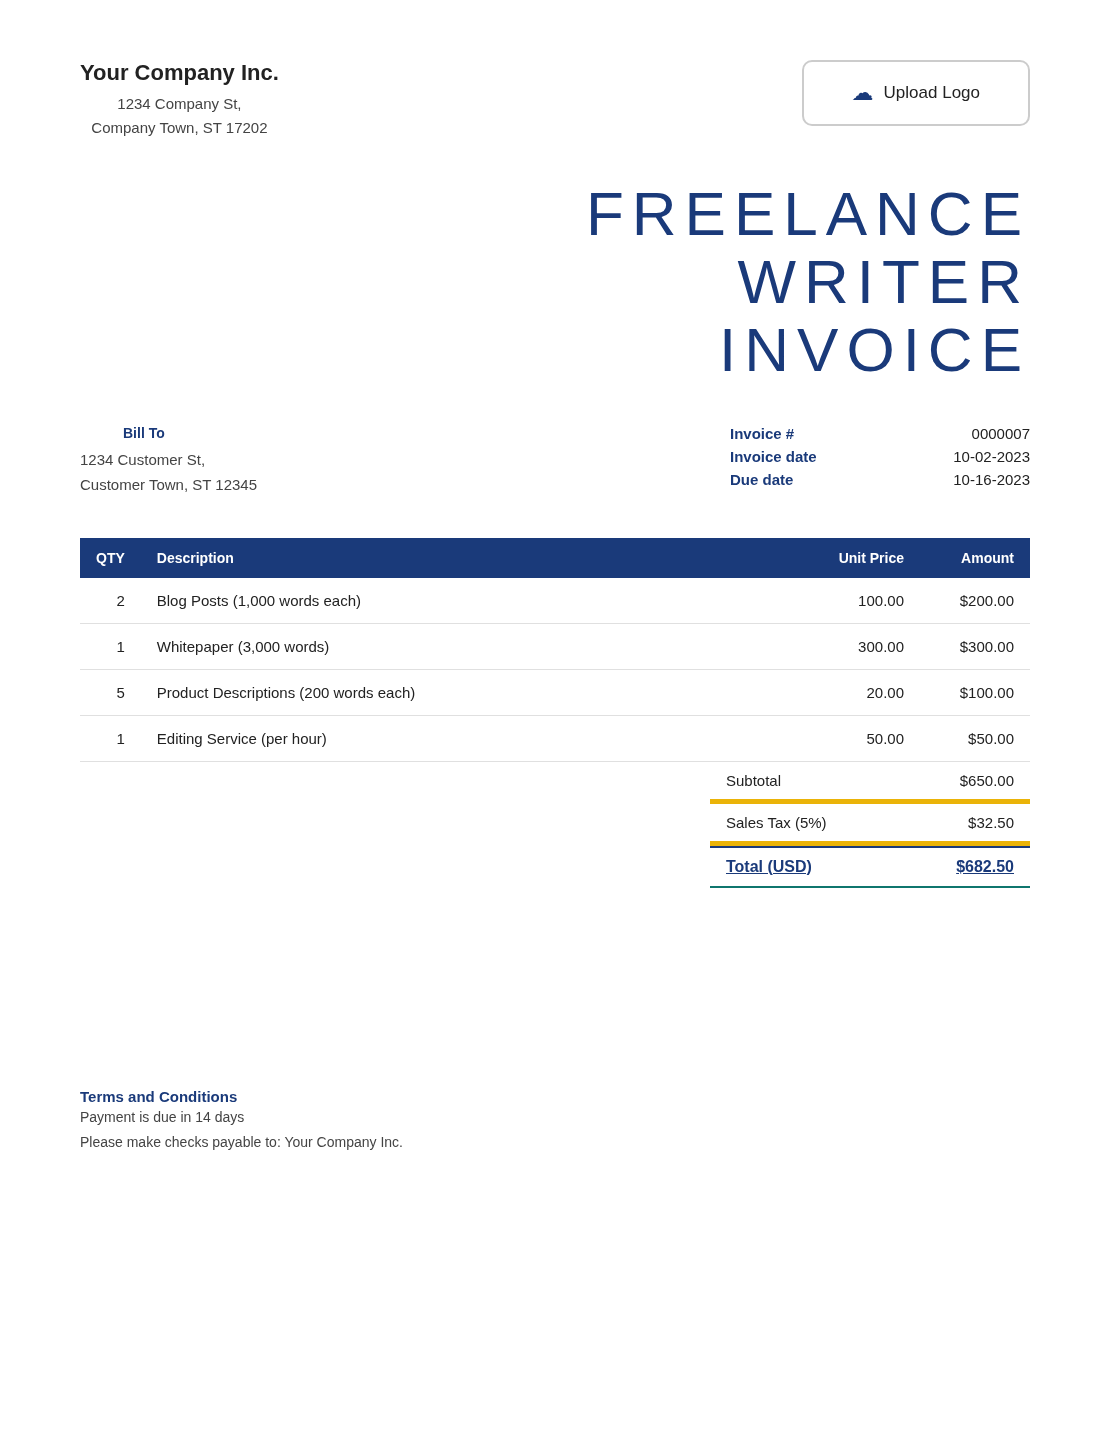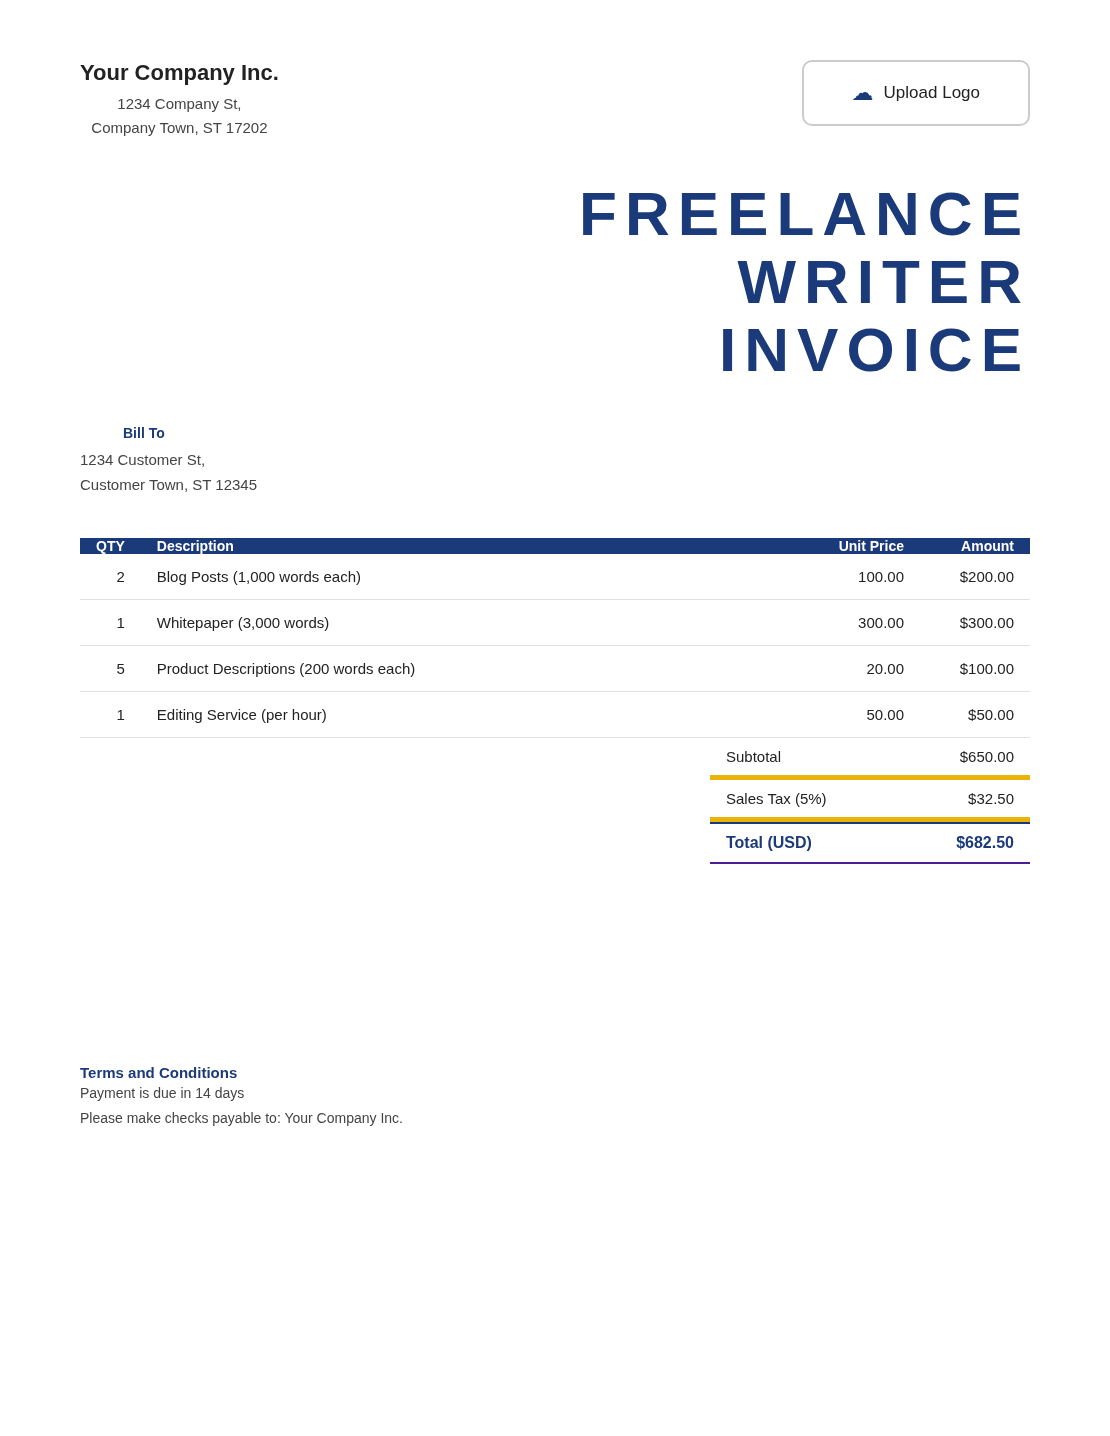--- a/index.html
+++ b/index.html
@@ -57,21 +57,21 @@
       color: #1a3a7a;
     }
 
     .invoice-title-section {
       text-align: right;
       margin-bottom: 40px;
     }
 
     .invoice-title {
       font-size: 62px;
-      font-weight: 700;
+      font-weight: 400;
       color: #1a3a7a;
       letter-spacing: 8px;
       line-height: 1.1;
       text-transform: uppercase;
     }
 
     .bill-section {
       display: flex;
       justify-content: space-between;
       align-items: flex-start;
@@ -132,21 +132,21 @@
       border-collapse: collapse;
       margin-bottom: 0;
     }
 
     .table-header {
       background-color: #1a3a7a;
       color: #ffffff;
     }
 
     .table-header th {
-      padding: 0 16px;
+      padding: 12px 16px;
       font-size: 14px;
       font-weight: bold;
       text-align: left;
     }
 
     .table-header th.right {
       text-align: right;
     }
 
     .table-row td {
@@ -179,24 +179,25 @@
     .totals-row {
       display: flex;
       justify-content: space-between;
       padding: 10px 16px;
       font-size: 15px;
       border-bottom: 5px solid #eab308;
     }
 
     .totals-row.total-final {
       border-top: 2px solid #1a3a7a;
-      border-bottom: 2px solid #4c1d95;
+      border-bottom: 2px solid #0f766e;
       font-weight: bold;
       color: #1a3a7a;
       font-size: 16px;
+      text-decoration: underline;
     }
 
     .totals-row .total-label {
       font-weight: bold;
       color: #1a3a7a;
     }
 
     .terms-section {
       margin-top: 200px;
     }
@@ -234,20 +235,34 @@
     <div>WRITER</div>
     <div>INVOICE</div>
   </div>
 </div>
 
 <div class="bill-section">
   <div class="bill-to-block">
     <div class="bill-to-label">Bill To</div>
     <div class="customer-address">1234 Customer St,</div>
     <div class="customer-address">Customer Town, ST 12345</div>
+  </div>
+  <div class="invoice-meta">
+    <div class="invoice-meta-row">
+      <span class="meta-label">Invoice #</span>
+      <span class="meta-value">0000007</span>
+    </div>
+    <div class="invoice-meta-row">
+      <span class="meta-label">Invoice date</span>
+      <span class="meta-value">10-02-2023</span>
+    </div>
+    <div class="invoice-meta-row">
+      <span class="meta-label">Due date</span>
+      <span class="meta-value">10-16-2023</span>
+    </div>
   </div>
 </div>
 
 <table class="items-table">
   <thead>
     <tr class="table-header">
       <th style="width:60px;">QTY</th>
       <th>Description</th>
       <th class="right" style="width:130px;">Unit Price</th>
       <th class="right" style="width:110px;">Amount</th>

